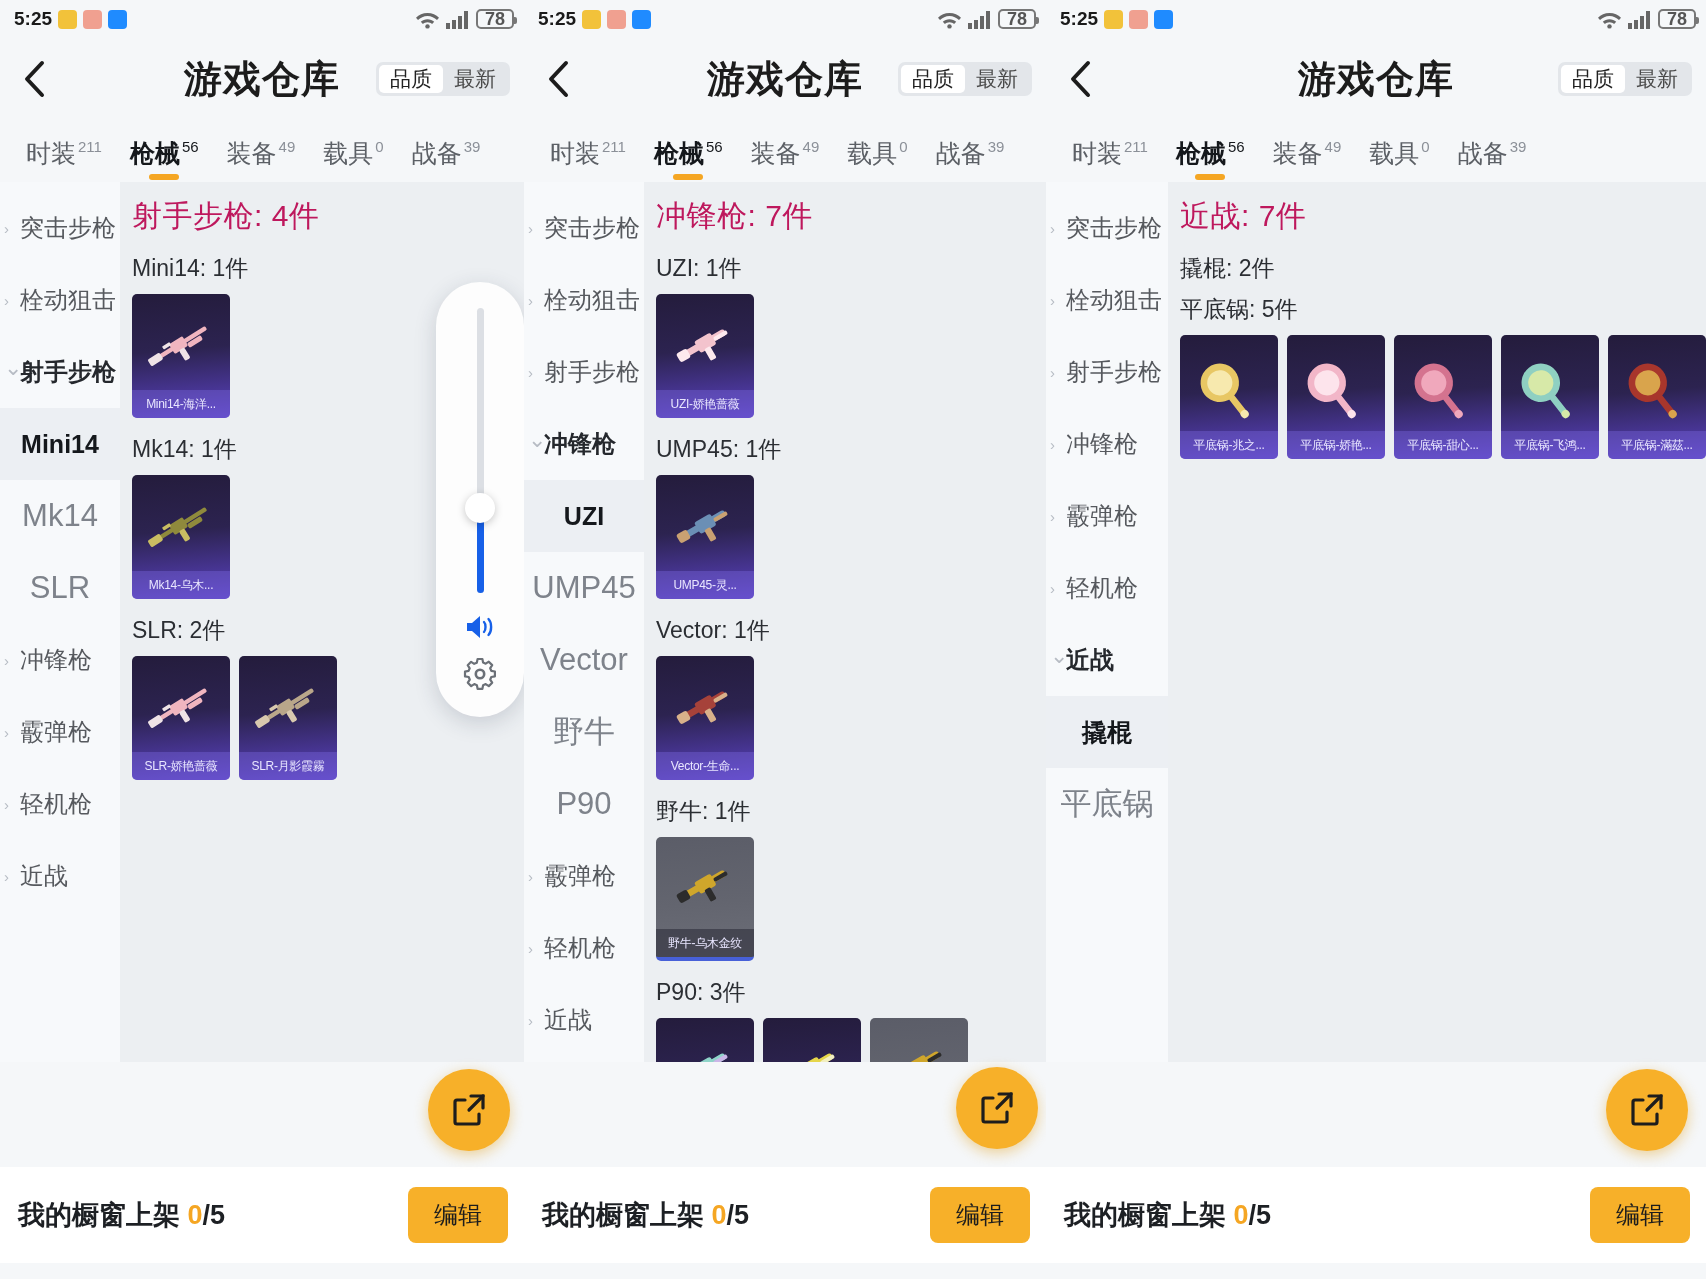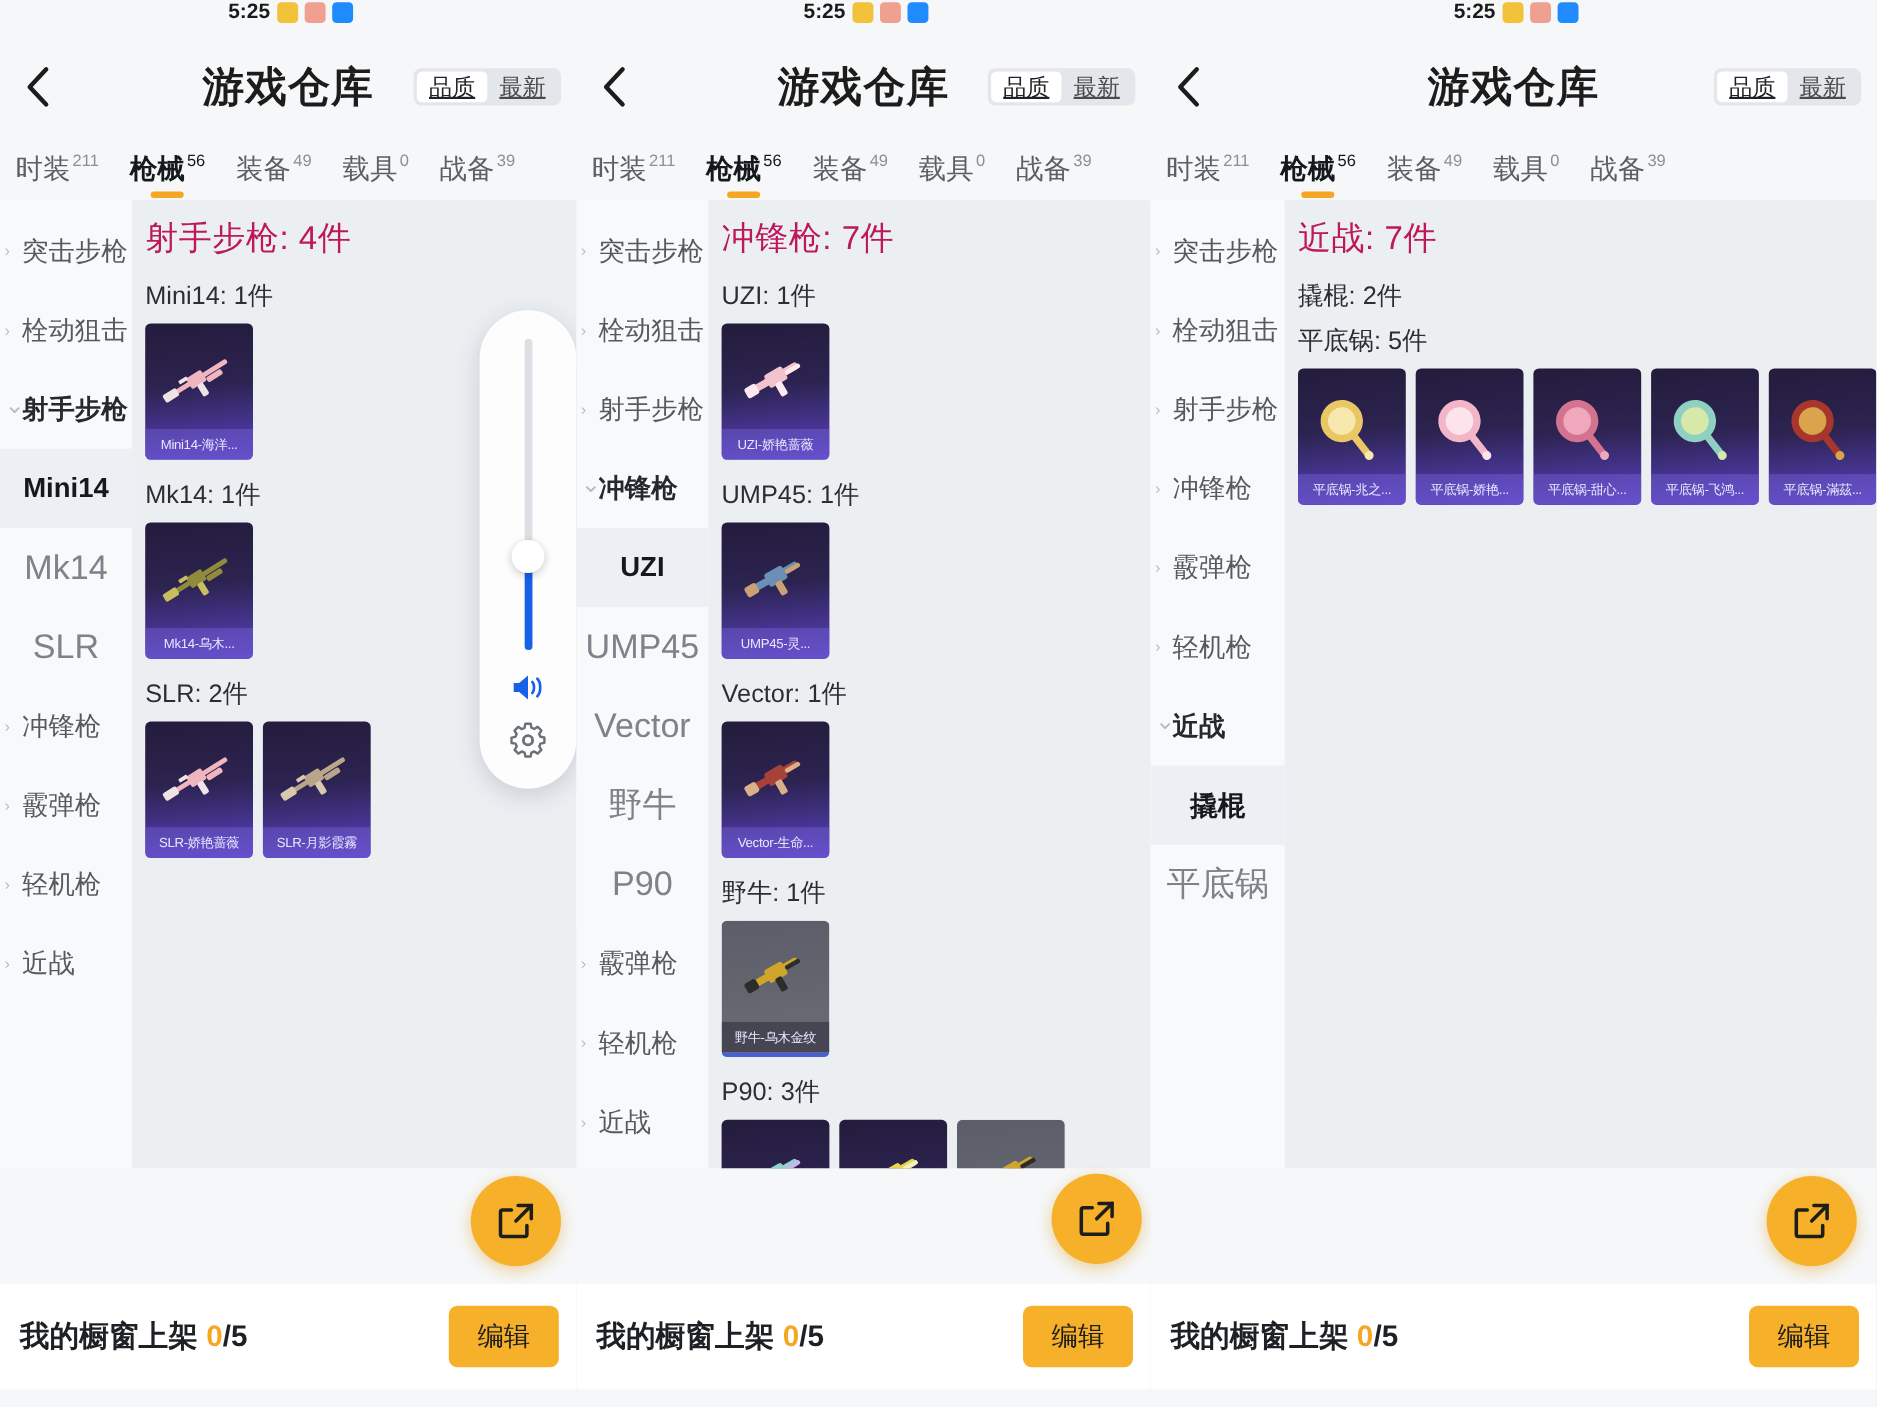--- a/index.html
+++ b/index.html
@@ -18,28 +18,26 @@
     flex: 0 0 auto;
   }
   .p1 { width: 524px; }
   .p2 { width: 522px; }
   .p3 { width: 660px; }
 
   
   .statusbar {
     height: 38px;
     display: flex;
-    align-items: center;
     padding: 0 10px 0 14px;
     background: #f5f7f9;
     font-size: 19px;
     font-weight: bold;
     color: #1a1a1a;
     gap: 13px;
-    flex-direction: column;
   }
   .sb-left { display: flex; align-items: center; gap: 6px; }
   .sb-spacer { flex: 1; }
   .sb-right { display: flex; align-items: center; gap: 5px; }
   .mini-icon {
     width: 19px; height: 19px; border-radius: 4px;
     display: inline-block;
     font-size: 13px; line-height: 19px; text-align: center;
   }
   .ic-yellow { background: #f2c23a; }
@@ -86,29 +84,28 @@
     padding: 3px;
     position: relative; z-index: 2;
   }
   .seg-btn {
     padding: 0 11px;
     font-size: 21px;
     color: #4a4a4a;
     border-radius: 5px;
     cursor: pointer;
     white-space: nowrap;
-    text-decoration: underline;
   }
   .seg-btn.active { background: #ffffff; color: #222; font-weight: normal; }
 
   
   .tabs {
     display: flex;
     align-items: flex-end;
-    padding: 0 0;
+    padding: 0 12px;
     height: 62px;
     background: #f5f7f9;
     gap: 0;
   }
   .tab {
     display: flex; align-items: flex-start;
     padding: 0 14px 12px 14px;
     position: relative;
     cursor: pointer;
   }

